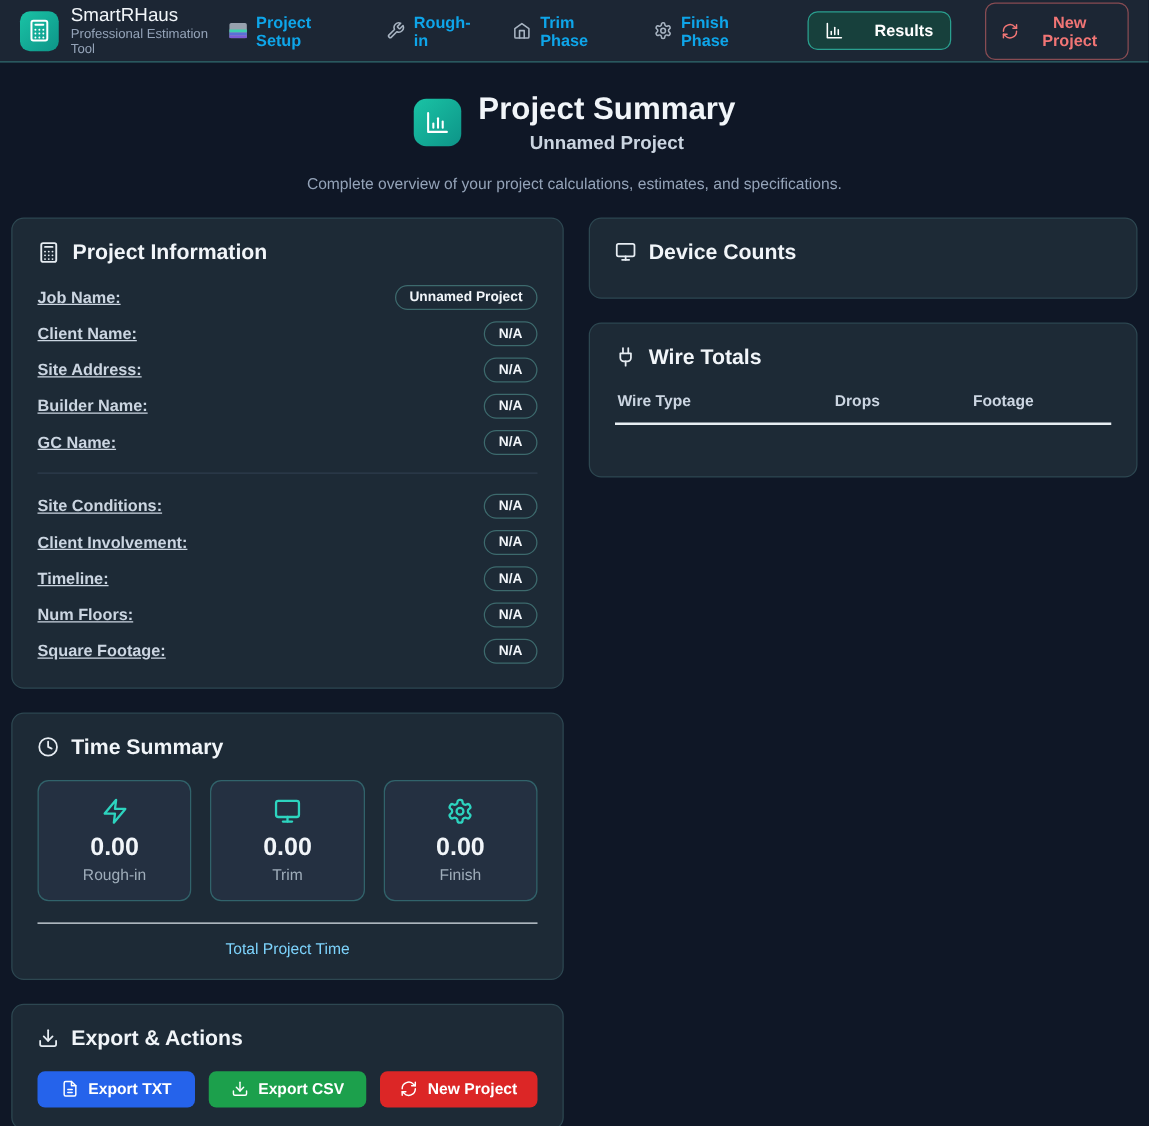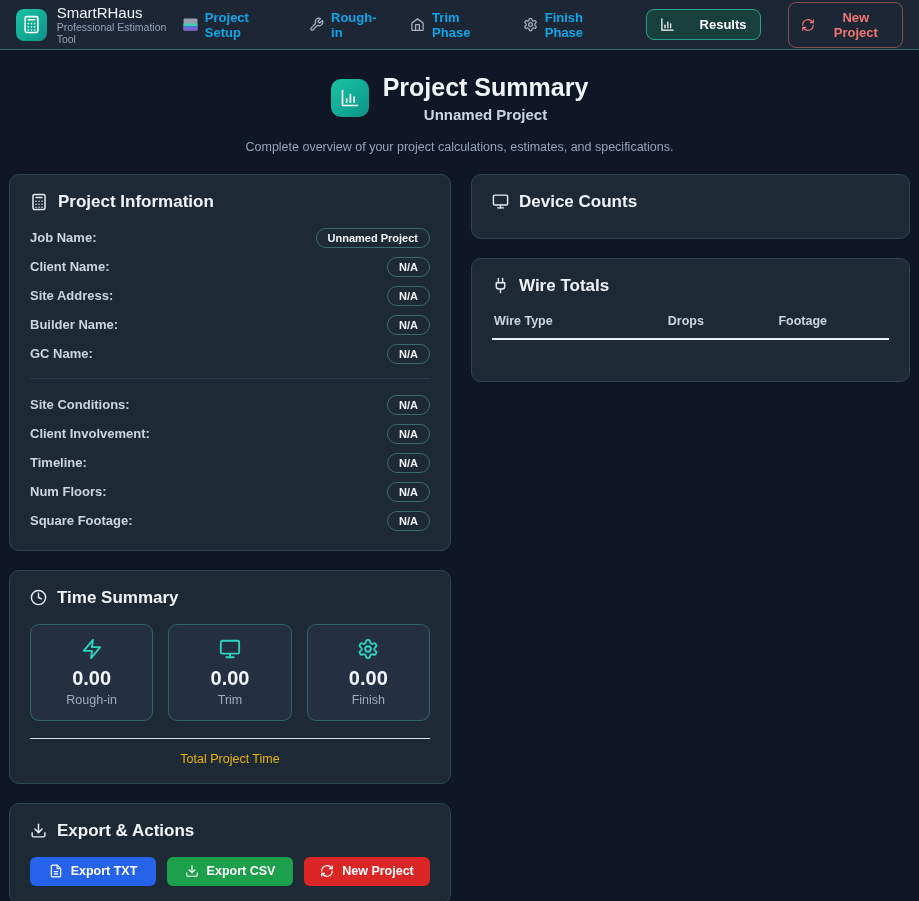--- a/index.html
+++ b/index.html
@@ -69,21 +69,21 @@
     border-radius:10px; padding:17px 20px;
   }
   .card-title {
     display:flex; align-items:center; gap:10px;
     font-size:17px; font-weight:bold; margin-bottom:16px;text-align:center;
   }
   .card-title svg { color:#e6ecf2; flex:none; }
 
   
   .info-row { display:flex; justify-content:space-between; align-items:center; margin-bottom:9px; min-height:19px; }
-  .info-label { font-size:13px; font-weight:bold; color:#cbd5e1; }
+  .info-label { font-size:13px; font-weight:bold; color:#cbd5e1;text-decoration:underline; }
   .badge {
     border:1px solid #3d6a6d; border-radius:999px;
     padding:3px 11px; font-size:11px; font-weight:bold; color:#f1f5f9; white-space:nowrap;
   }
   .divider { border-top:1px solid #2e3d4d; margin:14px 0 16px; }
 
   
   .wire-head {
     display:grid; grid-template-columns:44% 28% 28%;
     font-size:12.5px; font-weight:bold; color:#cbd5e1;
@@ -96,21 +96,21 @@
   .stats { display:grid; grid-template-columns:1fr 1fr 1fr; gap:15px; }
   .stat {
     background:#243041; border:1px solid rgba(77,208,195,.32);
     border-radius:9px; padding:13px 8px 13px; text-align:center;
   }
   .stat svg { color:#2dd4bf; margin:0 auto; }
   .stat-value { font-size:20px; font-weight:bold; margin-top:7px; }
   .stat-label { font-size:12.5px; color:#9fadba; margin-top:3px; }
   .total-divider { border-top:1px solid #dbe3ea; margin:17px 0 13px; }
   .total-value { text-align:center; font-size:22px; font-weight:bold; }
-  .total-label { text-align:center; font-size:12.5px; color:#eab308; margin-top:7px; }
+  .total-label { text-align:center; font-size:12.5px; color:#7dd3fc; margin-top:7px; }
 
   
   .export-btns { display:grid; grid-template-columns:1fr 1fr 1fr; gap:11px; }
   .btn {
     display:flex; align-items:center; justify-content:center; gap:8px;
     height:29px; border-radius:6px; border:none; color:#fff;
     font-family:inherit; font-weight:bold; font-size:12.5px; cursor:pointer;
   }
   .btn-blue { background:#2563eb; }
   .btn-green { background:#1ca04c; }

